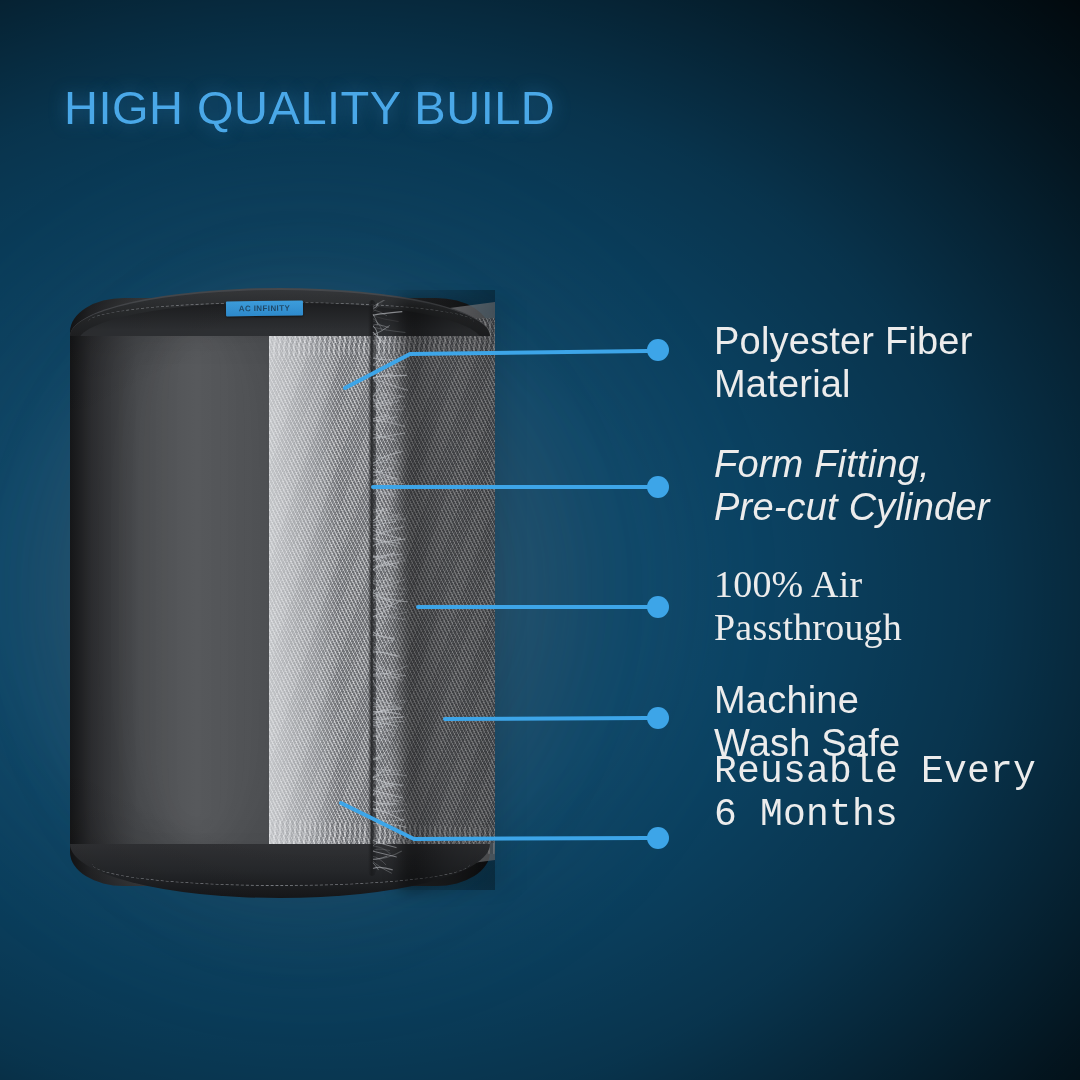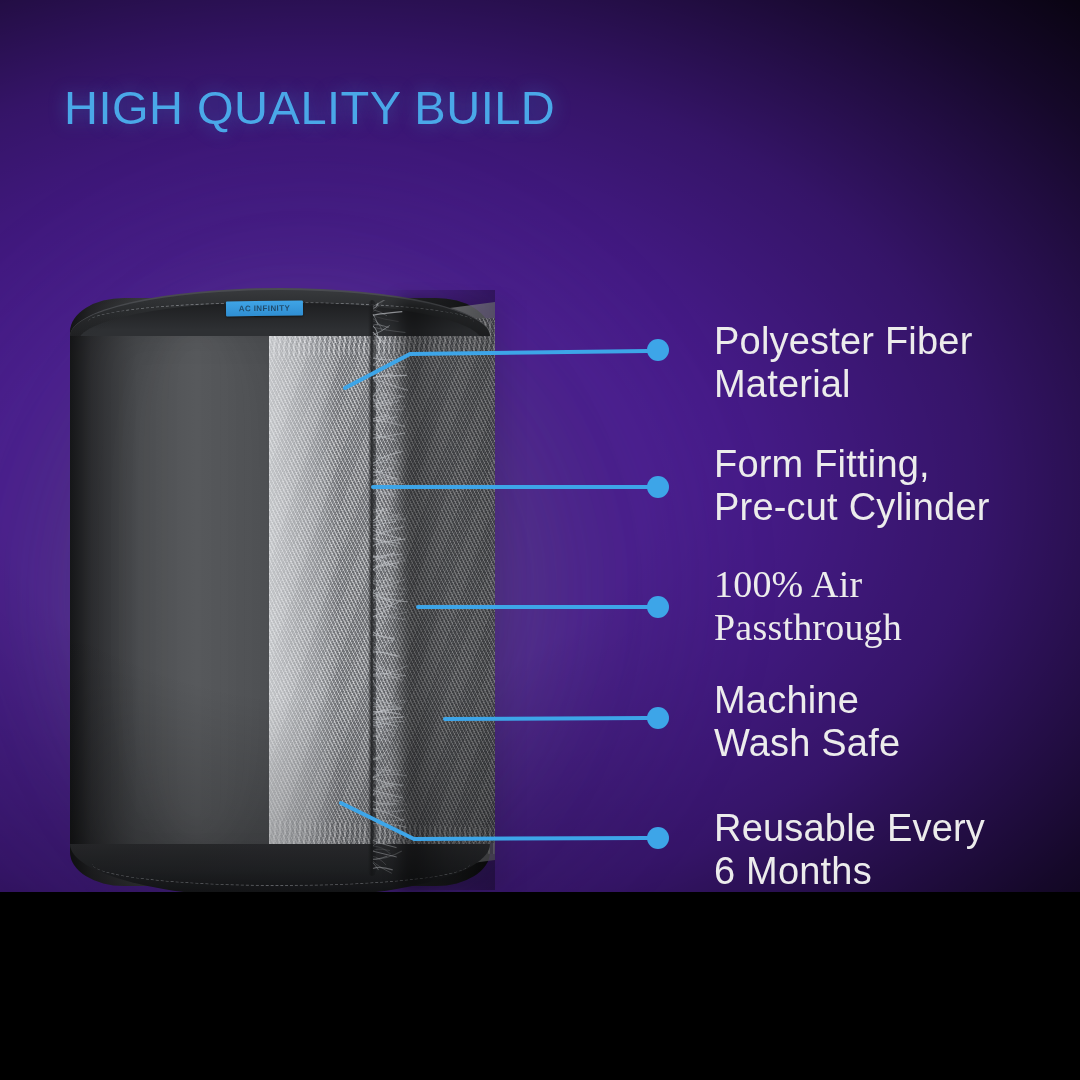--- a/index.html
+++ b/index.html
@@ -7,22 +7,22 @@
 
   html, body {
     width:1080px; height:1080px;
     background:#000;
     font-family:"Liberation Sans", sans-serif;
     overflow:hidden;
   }
 
   #stage {
     position:relative;
-    width:1080px; height:892px;
-    background:#4c1d95;
+    width:1080px; height:1080px;
+    background:#0c4a6e;
     overflow:hidden;
   }
 
   
   .glow-a {
     position:absolute;
     left:-120px; top:150px;
     width:860px; height:860px;
     border-radius:50%;
     background:radial-gradient(circle at 50% 50%,
@@ -581,23 +581,23 @@
         <circle cx="658" cy="487" r="11" fill="#3da5e8"></circle>
         <path d="M 418 607 L 648 607" stroke="#3da5e8" stroke-width="4" fill="none" stroke-linecap="round" stroke-linejoin="round"></path>
         <circle cx="658" cy="607" r="11" fill="#3da5e8"></circle>
         <path d="M 445 719 L 648 718" stroke="#3da5e8" stroke-width="4" fill="none" stroke-linecap="round" stroke-linejoin="round"></path>
         <circle cx="658" cy="718" r="11" fill="#3da5e8"></circle>
         <path d="M 341 803 L 414 839 L 648 838" stroke="#3da5e8" stroke-width="4" fill="none" stroke-linecap="round" stroke-linejoin="round"></path>
         <circle cx="658" cy="838" r="11" fill="#3da5e8"></circle>
       </svg>
   <div class="callout-text" style="top: 320px;">Polyester Fiber
 Material</div>
-      <div class="callout-text" style="top: 443px;">Form Fitting,
+      <div class="callout-text" style="top: 443px; font-style: italic;">Form Fitting,
 Pre-cut Cylinder</div>
       <div class="callout-text" style="top: 563px; font-family: Liberation Serif, serif;">100% Air
 Passthrough</div>
       <div class="callout-text" style="top: 679px;">Machine
 Wash Safe</div>
-      <div class="callout-text" style="top: 807px;">Reusable Every
+      <div class="callout-text" style="top: 750px; font-family: Liberation Mono, monospace;">Reusable Every
 6 Months</div>
     </div>
 
 </div>
 
 </body></html>

